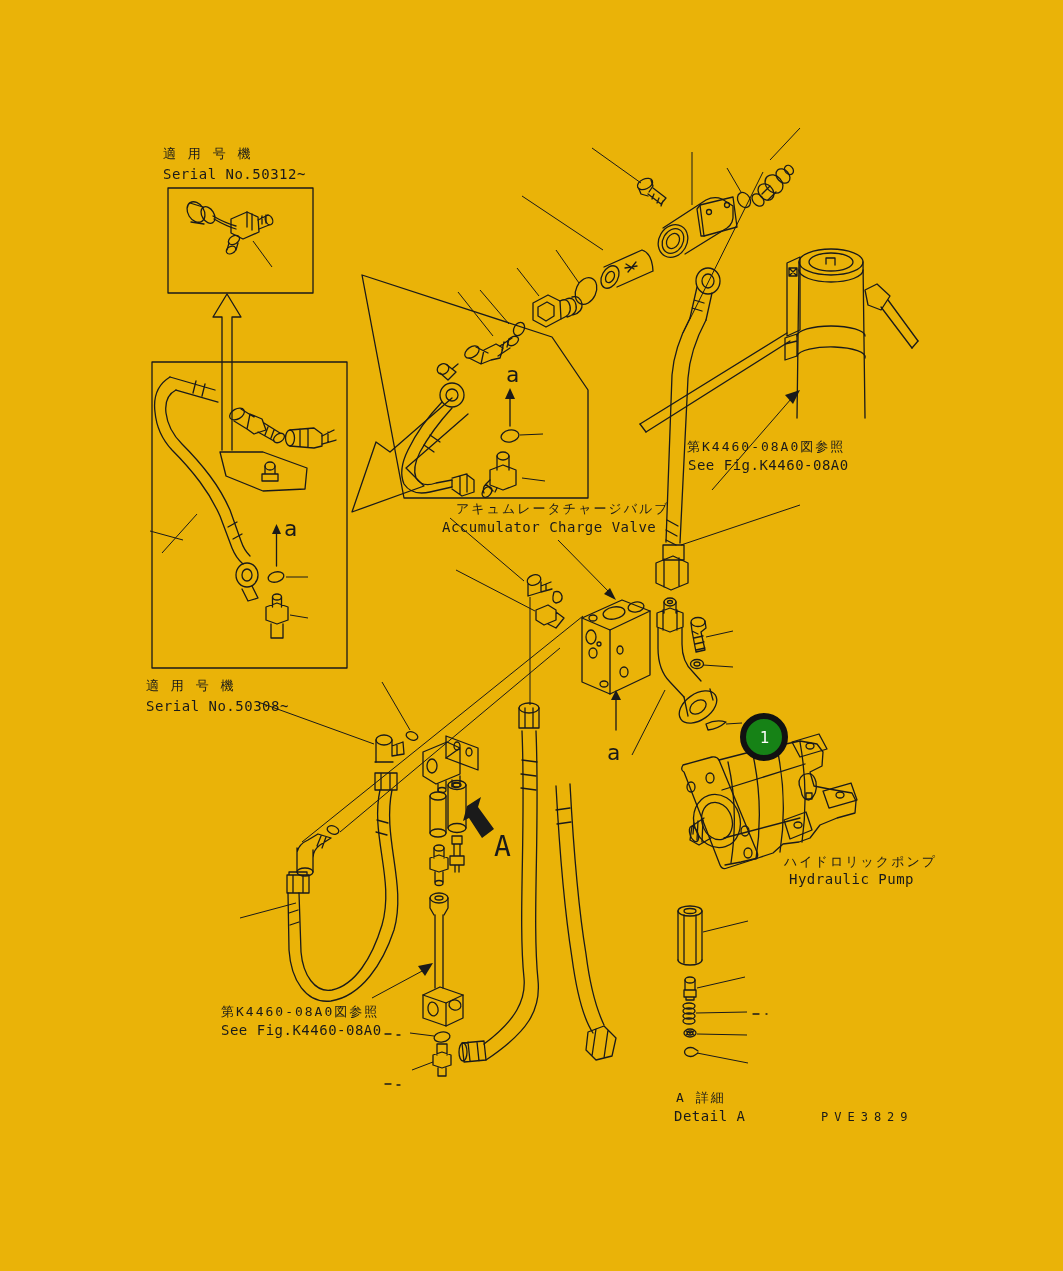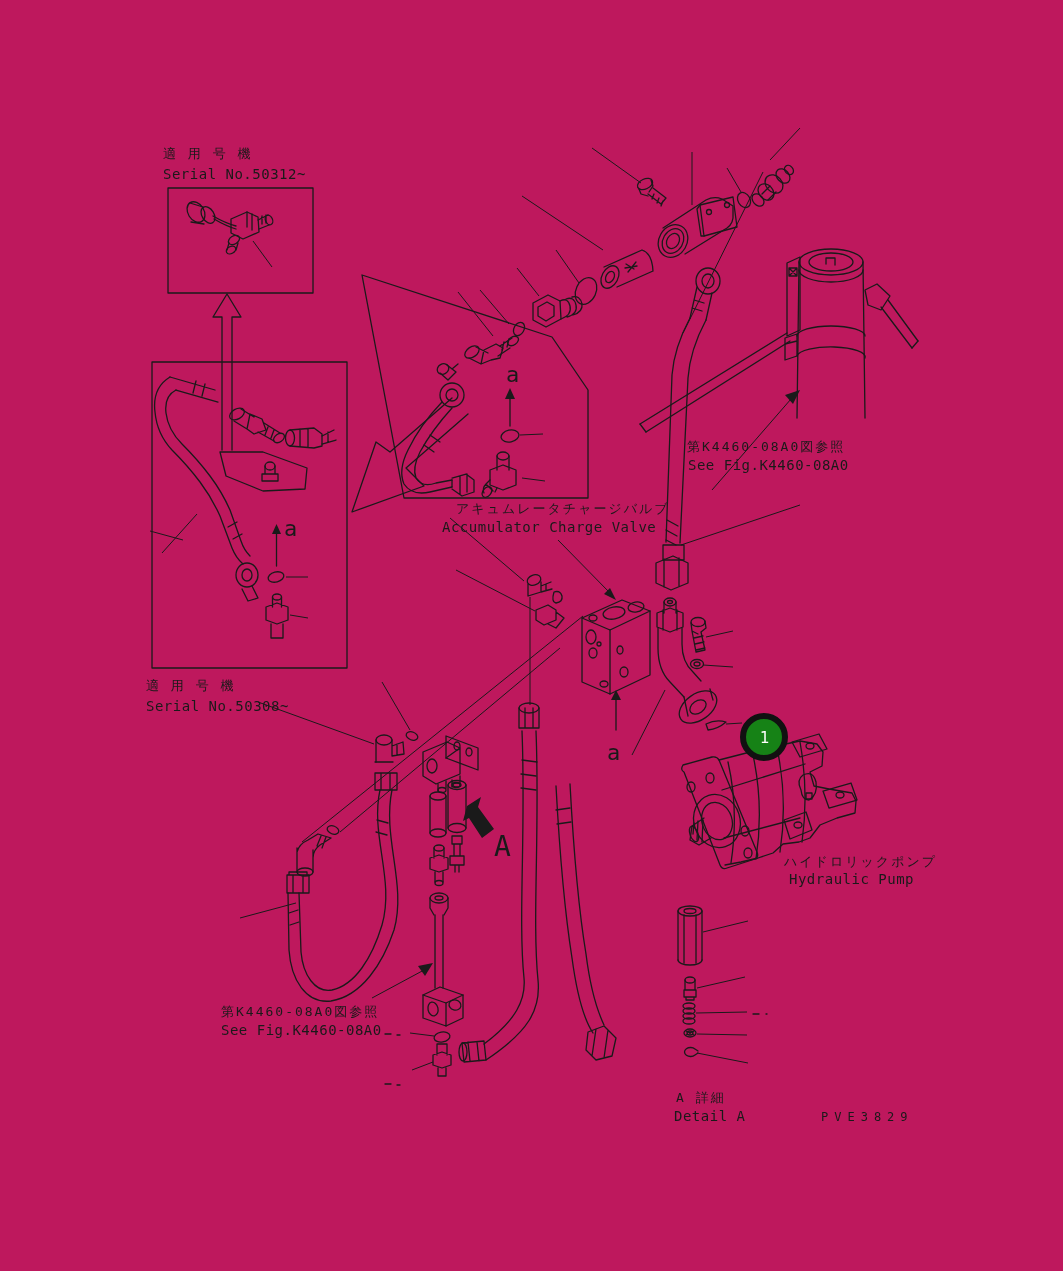--- a/index.html
+++ b/index.html
@@ -1,16 +1,16 @@
 <!DOCTYPE html>
 <html><head>
 <meta charset="utf-8">
 <style>
   html,body{margin:0;padding:0;background:#fff;}
-  .page{position:relative;width:1063px;height:1271px;background:#be185d;overflow:hidden;
+  .page{position:relative;width:1063px;height:1271px;background:#eab308;overflow:hidden;
         font-family:"DejaVu Sans Mono","Liberation Mono",monospace;text-decoration:underline;}
   svg{position:absolute;left:0;top:0;}
   svg *{vector-effect:non-scaling-stroke;}
   .ln{fill:none;stroke:#1a1a1a;stroke-width:1.3;stroke-linecap:round;stroke-linejoin:round;}
   .thin{fill:none;stroke:#1a1a1a;stroke-width:1;}
   .solid{fill:#1a1a1a;stroke:none;}
   .txt{fill:#1a1a1a;font-family:"DejaVu Sans Mono","Liberation Mono",monospace;}
   .ja{font-size:13px;letter-spacing:2px;}
   .en{font-size:14px;letter-spacing:0.5px;}
   .letter-a{font-size:22px;}

